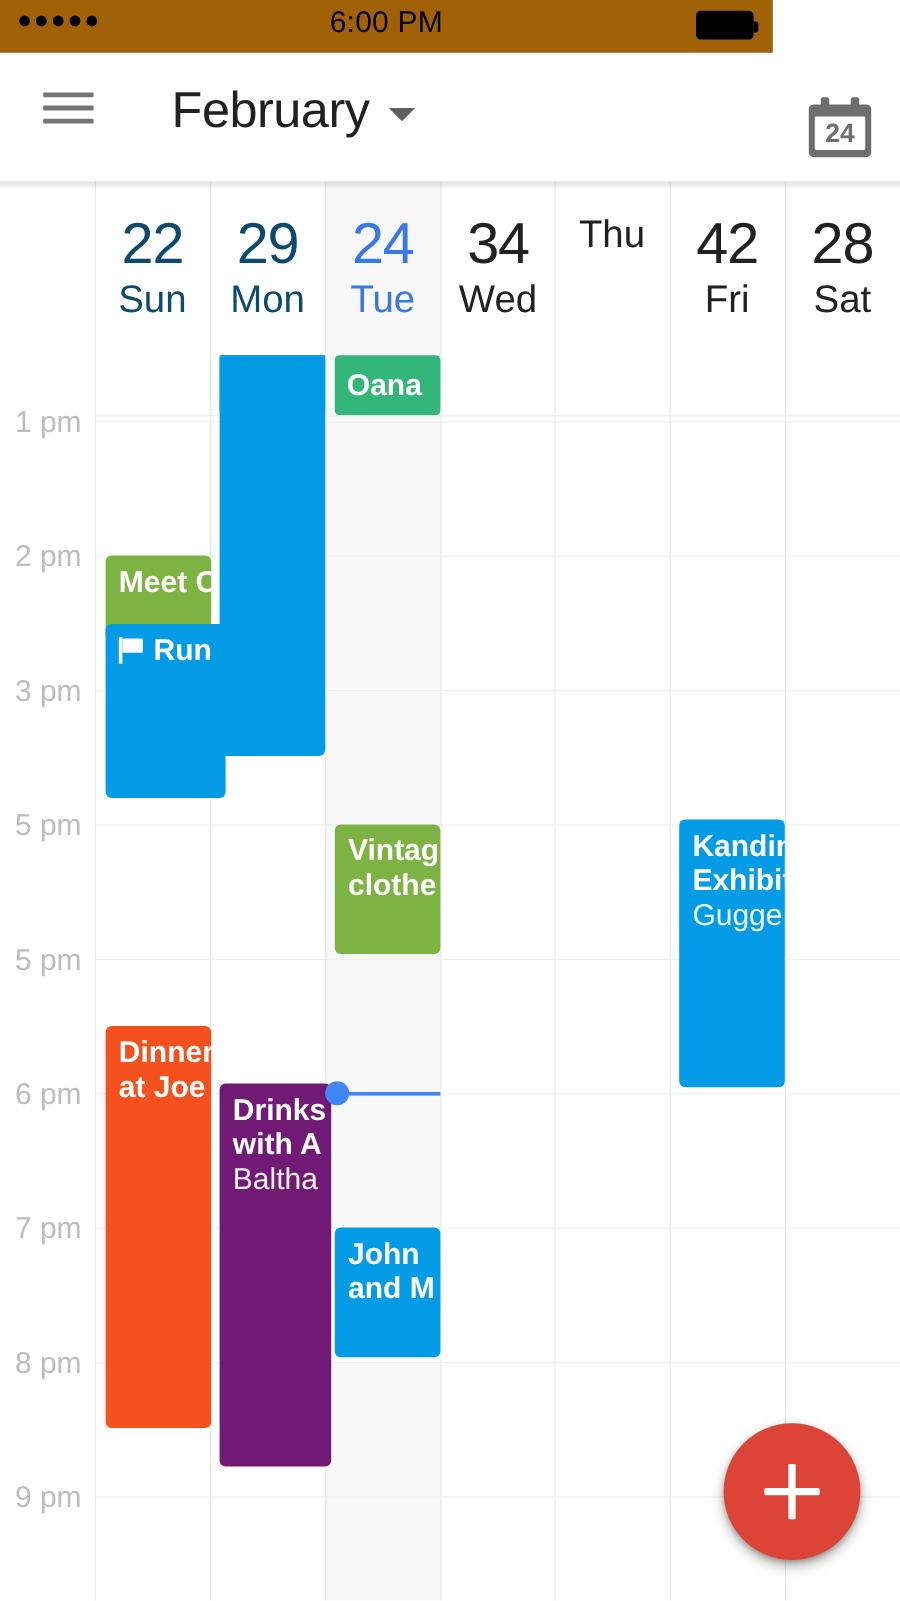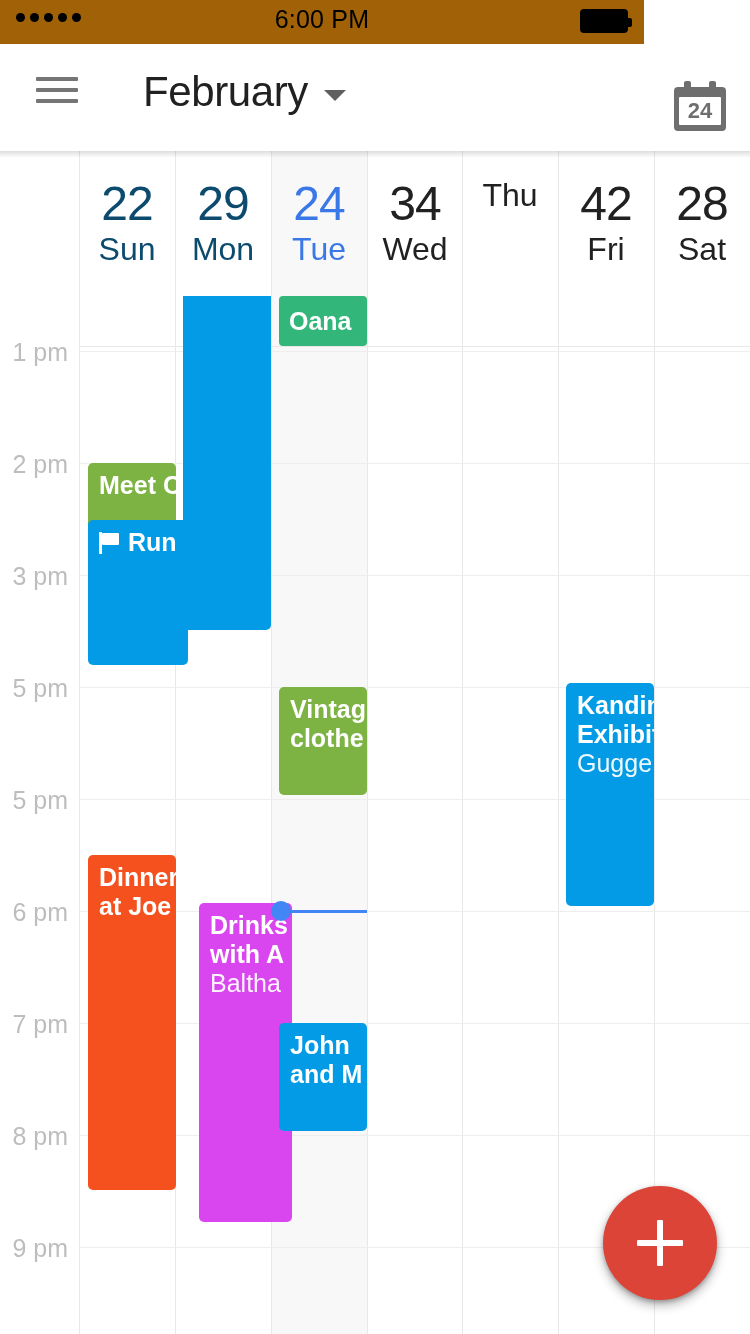--- a/index.html
+++ b/index.html
@@ -478,21 +478,21 @@
       <div class="ttl">Kandin</div>
       <div class="ttl">Exhibit</div>
       <div class="loc">Gugge</div>
     </div>
 
     <div class="event" style="left:88px; top:704px; width:88px; height:335px; background:#f4511e;">
       <div class="ttl">Dinner</div>
       <div class="ttl">at Joe</div>
     </div>
 
-    <div class="event" style="left:183px; top:752px; width:93px; height:319px; background:#d946ef;margin-left:16px;">
+    <div class="event" style="left:183px; top:752px; width:93px; height:319px; background:#701a75;">
       <div class="ttl">Drinks</div>
       <div class="ttl">with A</div>
       <div class="loc">Baltha</div>
     </div>
 
     <div class="event" style="left:279px; top:872px; width:88px; height:108px; background:#039be5;">
       <div class="ttl">John</div>
       <div class="ttl">and M</div>
     </div>
 

